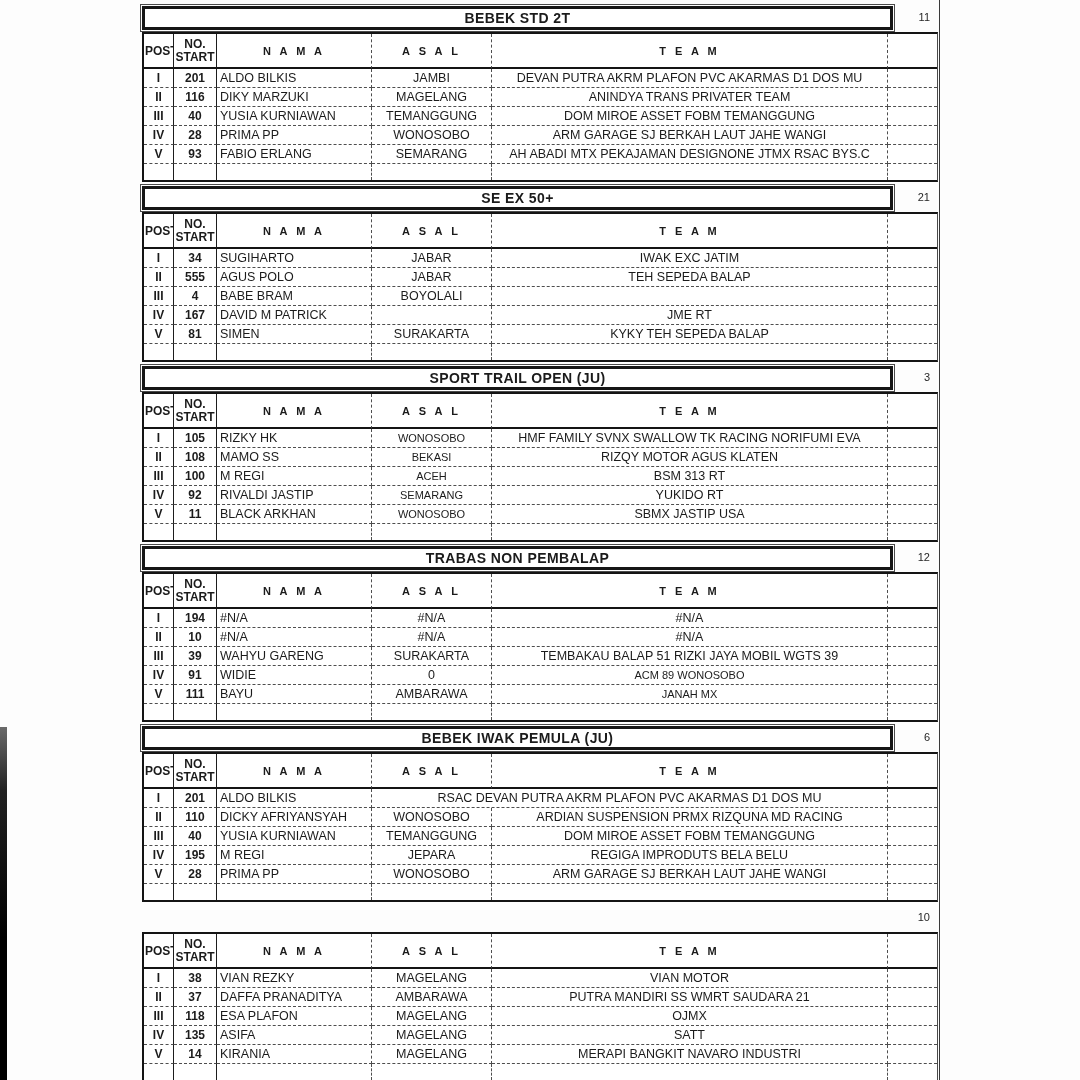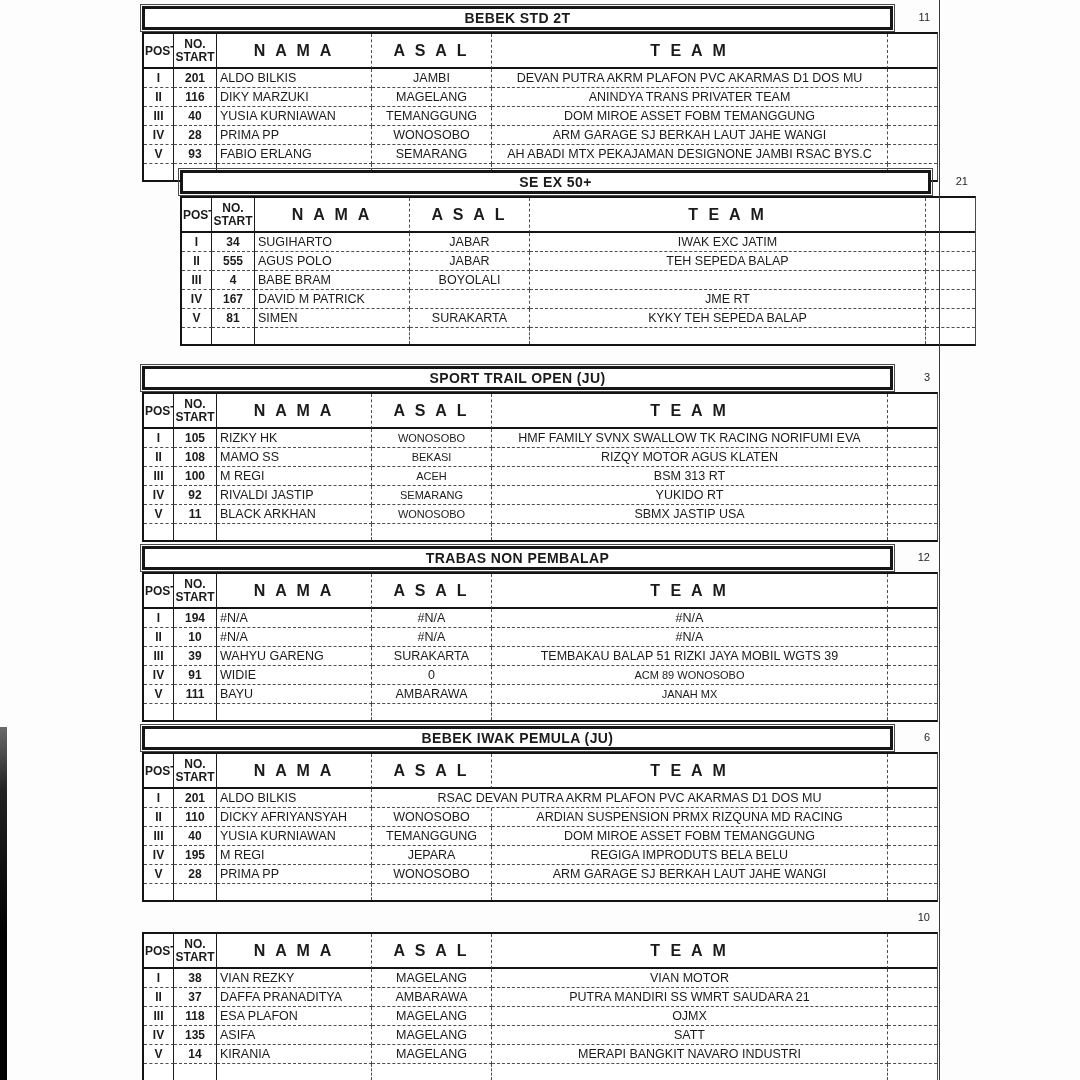--- a/index.html
+++ b/index.html
@@ -37,21 +37,21 @@
   .restbl col.c-no{width:43px;}
   .restbl col.c-nama{width:155px;}
   .restbl col.c-asal{width:120px;}
   .restbl col.c-team{width:396px;}
   .restbl col.c-extra{width:49px;}
   .restbl th,.restbl td{
     padding:0 1px;white-space:nowrap;overflow:hidden;
     font-size:12.5px;vertical-align:middle;text-align:center;
   }
   .restbl th{
-    height:33px;font-weight:bold;font-size:16px;
+    height:33px;font-weight:bold;font-size:11px;
     border-bottom:2px solid #141414;border-right:1px dashed #4e4e4e;
   }
   .restbl th.h-pos{font-size:12px;letter-spacing:0;border-right:1px solid #1d1d1d;}
   .restbl th.h-no{font-size:12px;letter-spacing:0;border-right:1px solid #1d1d1d;line-height:13px;padding:0;}
   .restbl th.h-wide{letter-spacing:3px;}
   .restbl th.h-extra{border-right:none;}
   .restbl td{height:18px;border-bottom:1px dashed #4e4e4e;border-right:1px dashed #4e4e4e;}
   .restbl td.t-pos{font-weight:bold;font-size:12px;border-right:1px solid #1d1d1d;}
   .restbl td.t-no{font-weight:bold;font-size:12px;border-right:1px solid #1d1d1d;}
   .restbl td.t-nama{text-align:left;padding-left:3px;}
@@ -121,36 +121,36 @@
                 <td class="t-nama">PRIMA PP</td>
                 <td class="t-asal">WONOSOBO</td>
                 <td class="t-team">ARM GARAGE SJ BERKAH LAUT JAHE WANGI</td>
                 <td class="t-extra"></td>
               </tr>
               <tr>
                 <td class="t-pos">V</td>
                 <td class="t-no">93</td>
                 <td class="t-nama">FABIO ERLANG</td>
                 <td class="t-asal">SEMARANG</td>
-                <td class="t-team">AH ABADI MTX PEKAJAMAN DESIGNONE JAMBI RSAC BYS.C</td>
+                <td class="t-team">AH ABADI MTX PEKAJAMAN DESIGNONE JTMX RSAC BYS.C</td>
                 <td class="t-extra"></td>
               </tr>
               <tr class="empty-row">
                 <td class="t-pos"></td>
                 <td class="t-no"></td>
                 <td class="t-nama"></td>
                 <td class="t-asal"></td>
                 <td class="t-team"></td>
                 <td class="t-extra"></td>
               </tr>
             </tbody>
           </table>
         </div>
       </div>
-      <div class="section" style="top: 169px; margin-left: 38px;">
+      <div class="section" style="top: 185px;">
         <div class="title-box">SE EX 50+</div>
         <div class="page-num">21</div>
         <div class="grid">
           <table class="restbl">
             <colgroup>
               <col class="c-pos">
               <col class="c-no">
               <col class="c-nama">
               <col class="c-asal">
               <col class="c-team">

